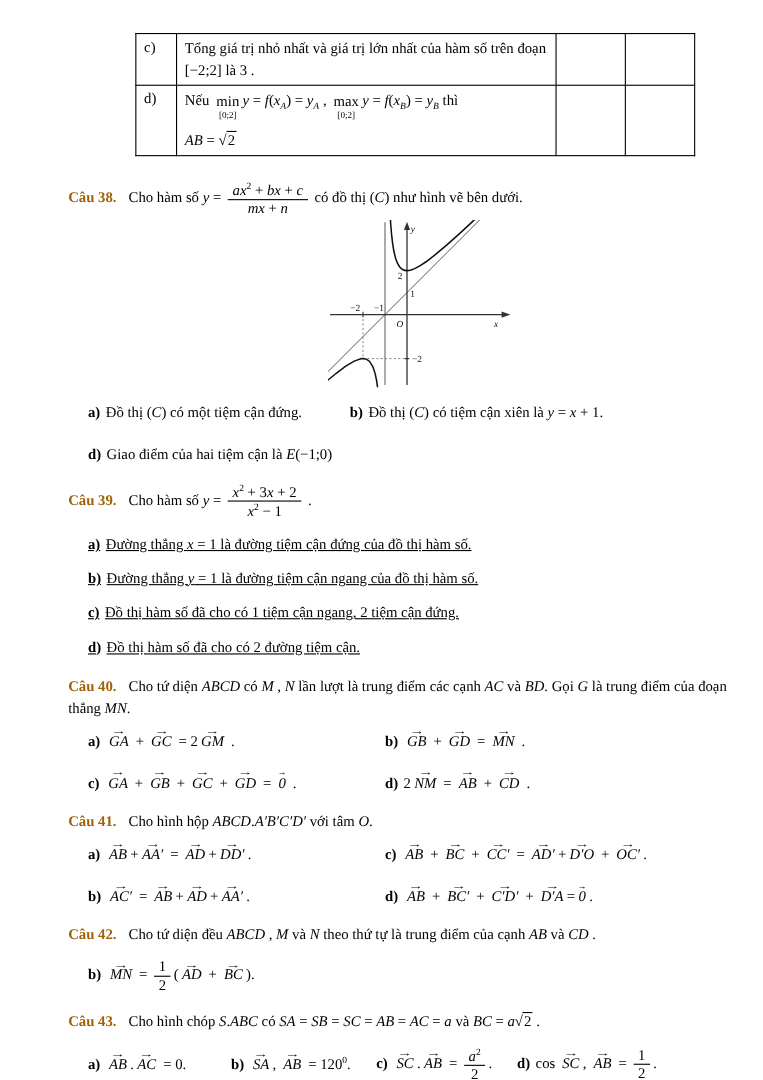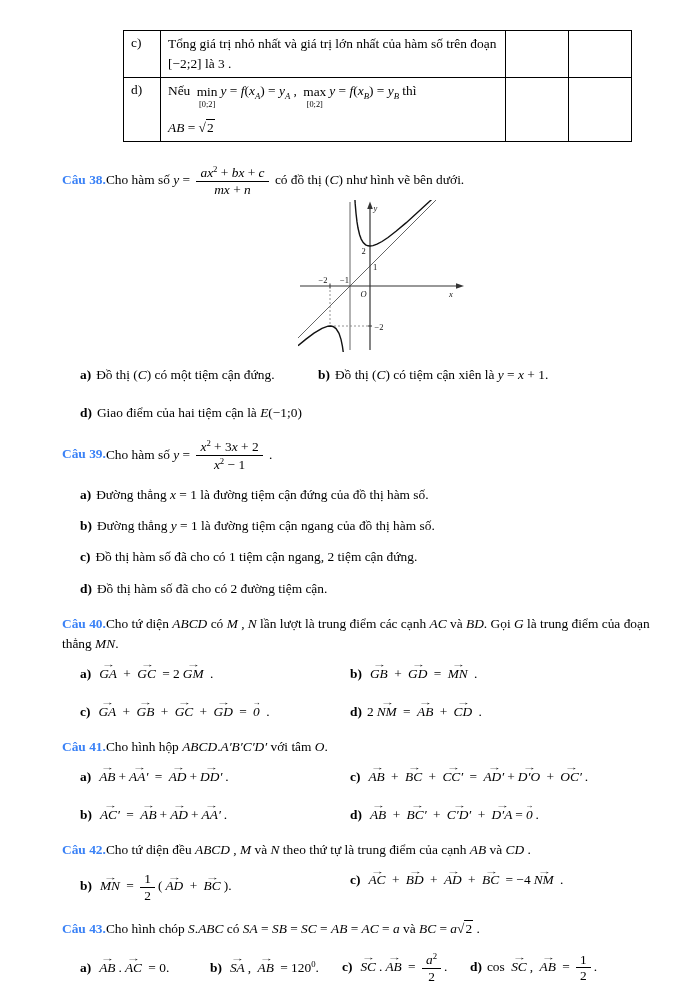--- a/index.html
+++ b/index.html
@@ -12,25 +12,25 @@
   
   table.tf{border-collapse:collapse;margin-left:61px;}
   table.tf td{border:1px solid #000;vertical-align:top;padding:3px 7px;}
   td.lbl{width:22px;}
   td.stmt{width:330px;line-height:1.5;}
   td.e1{width:48px;}
   td.e2{width:48px;}
   .row-d-line2{margin-top:9px;}
   
   .q{margin-top:16px;}
-  .qlabel{color:#3b82f6;font-weight:bold;margin-right:0;}
+  .qlabel{color:#a16207;font-weight:bold;margin-right:11px;}
   .stem{line-height:1.5;}
   .opts2{display:grid;grid-template-columns:270px 1fr;row-gap:16px;padding-left:18px;margin-top:7px;}
   .q38 .opts2{grid-template-columns:238px 1fr;margin-top:10px;}
-  .optlist{padding-left:18px;}
+  .optlist{padding-left:18px;text-decoration:underline;}
   .optlist .opt{margin:9px 0;}
   .opts4{display:grid;grid-template-columns:130px 132px 128px auto;padding-left:18px;margin-top:8px;align-items:center;}
   .opt{padding-top:4px;}
   .opt b{margin-right:5px;}
   
   i{font-family:"Liberation Serif",serif;}
   .v{position:relative;display:inline-block;font-style:italic;margin:0 2px;padding:0 1px;}
   .v::after{content:"\2192";position:absolute;left:50%;top:-0.60em;transform:translateX(-50%) scaleX(1.7);
             font-size:0.60em;font-style:normal;}
   .v.sm::after{transform:translateX(-50%) scaleX(1);}
@@ -152,21 +152,20 @@
     </div>
   </div>
 
   <div class="q">
     <span class="qlabel">Câu 42.</span><span class="stem">Cho tứ diện đều <i>ABCD</i> , <i>M</i> và <i>N</i> theo thứ tự là trung điểm của cạnh <i>AB</i> và <i>CD</i> .</span>
     <div class="opts2">
       <div class="opt"><b>b)</b><span><span class="v">MN</span> = <span class="fr">
               <span class="nu">1</span>
               <span class="de">2</span>
             </span>(<span class="v">AD</span> + <span class="v">BC</span>).</span></div>
-      <div class="opt"><b>c)</b><span><span class="v">AC</span> + <span class="v">BD</span> + <span class="v">AD</span> + <span class="v">BC</span> = −4<span class="v">NM</span> .</span></div>
     </div>
   </div>
 
   <div class="q">
     <span class="qlabel">Câu 43.</span><span class="stem">Cho hình chóp <i>S</i>.<i>ABC</i> có <i>SA</i> = <i>SB</i> = <i>SC</i> = <i>AB</i> = <i>AC</i> = <i>a</i> và <i>BC</i> = <i>a</i>√<span class="ov">2</span> .</span>
     <div class="opts4">
       <div class="opt"><b>a)</b><span><span class="v">AB</span>.<span class="v">AC</span> = 0.</span></div>
       <div class="opt"><b>b)</b><span><span class="v">SA</span>, <span class="v">AB</span> = 120<sup>0</sup>.</span></div>
       <div class="opt"><b>c)</b><span><span class="v">SC</span>.<span class="v">AB</span> = <span class="fr">
               <span class="nu"><i>a</i><sup>2</sup></span>

